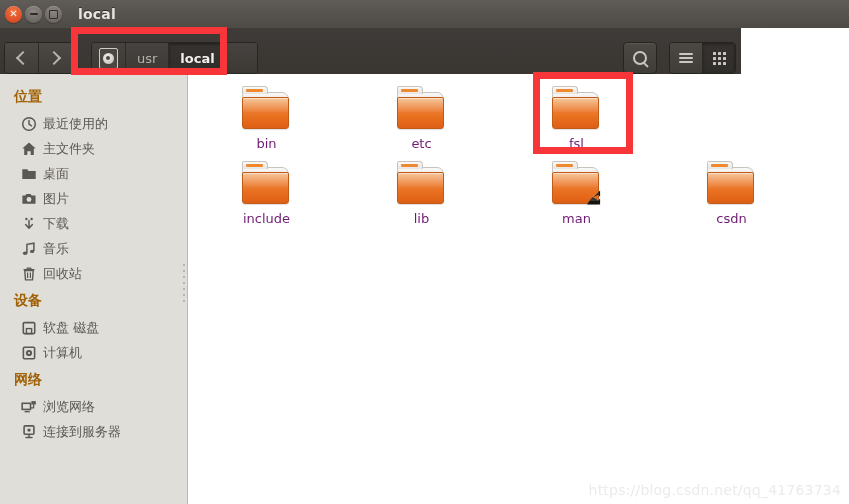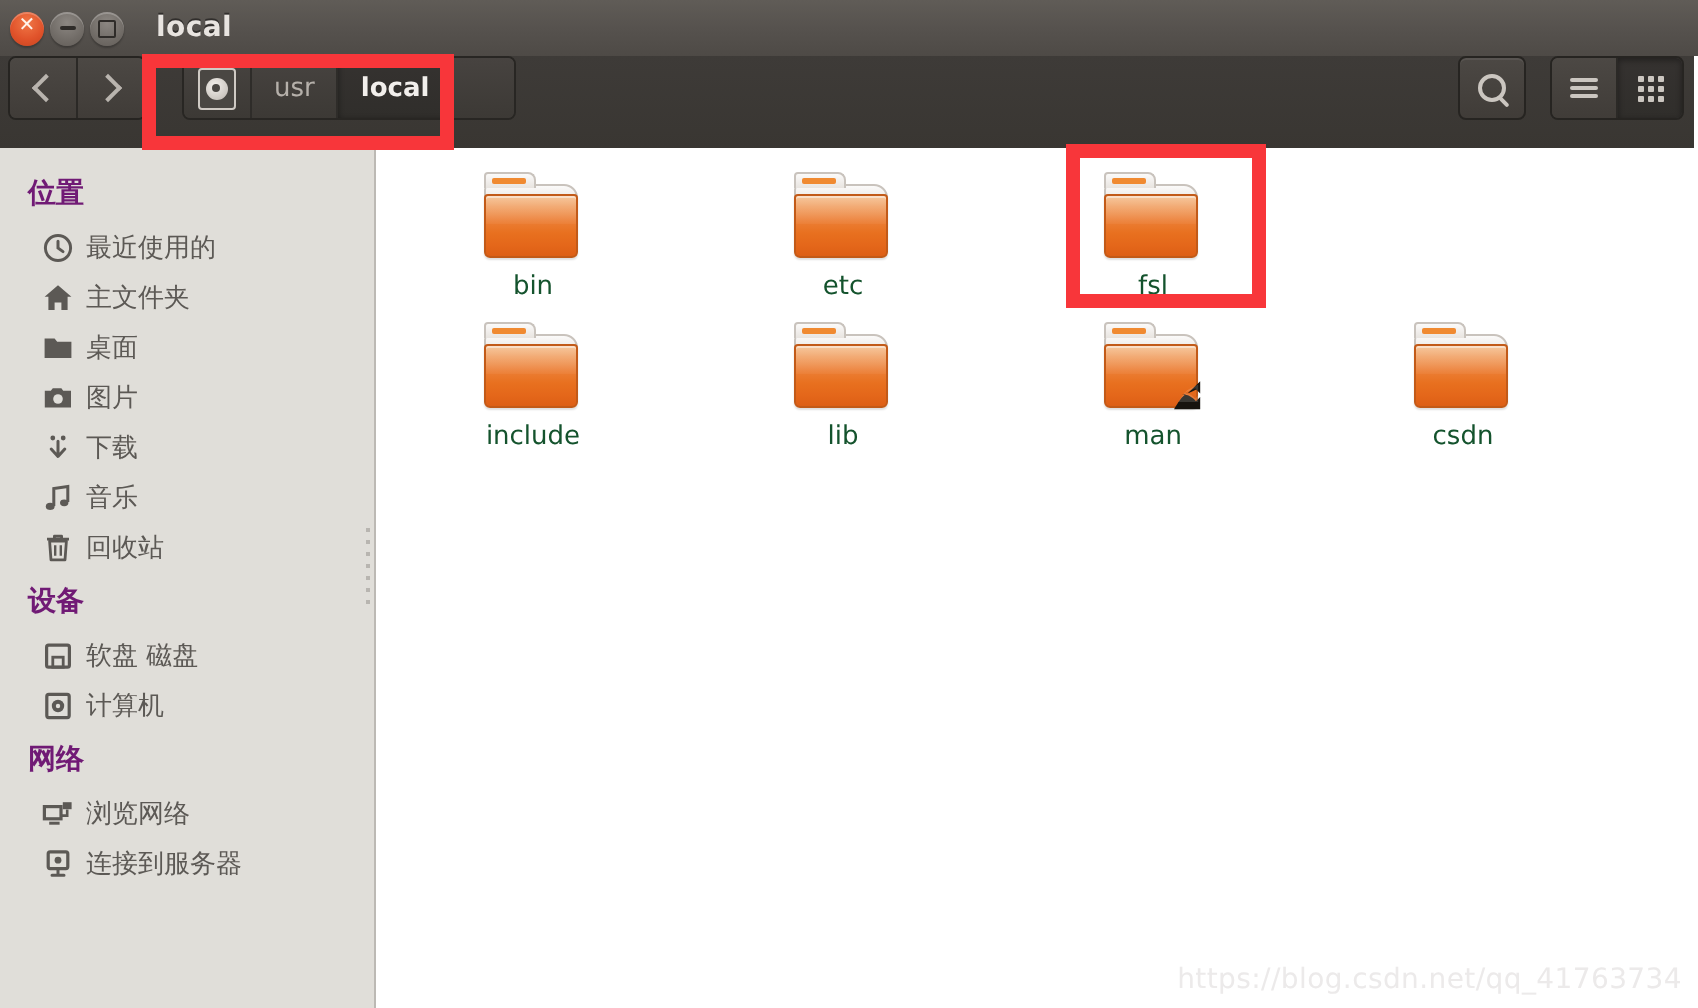--- a/index.html
+++ b/index.html
@@ -75,25 +75,25 @@
     font-size: 14px;
     font-weight: bold;
     letter-spacing: 0.2px;
     text-shadow: 0 -1px 0 rgba(0,0,0,0.45);
   }
 
   
   .toolbar {
     position: absolute;
     left: 0; top: 28px;
-    width: 847px; height: 46px;
+    width: 741px; height: 46px;
     background: linear-gradient(to bottom, #3e3b38 0%, #393632 100%);
     border-bottom: 1px solid #2b2926;
     display: flex;
-    align-items: flex-start;
+    align-items: flex-end;
   }
   .navgroup {
     display: flex;
     margin-left: 4px;
     border: 1px solid #262421;
     border-radius: 4px;
     overflow: hidden;
     box-shadow: inset 0 1px 0 rgba(255,255,255,0.07);
   }
   .navbtn {
@@ -231,21 +231,21 @@
     width: 188px; height: 430px;
     background: #e0ded9;
     border-right: 1px solid #bcb9b4;
     overflow: hidden;
     padding-top: 8px;
     box-sizing: border-box;
   }
   .side-head {
     font-size: 14px;
     font-weight: bold;
-    color: #701a75;
+    color: #a16207;
     padding: 6px 0 5px 14px;
   }
   .side-item {
     display: flex;
     align-items: center;
     height: 25px;
     padding-left: 20px;
     font-size: 13px;
     color: #5c5955;
   }
@@ -343,21 +343,21 @@
     background: linear-gradient(to bottom, rgba(255,255,255,0.30), rgba(255,255,255,0.04));
   }
   .folder .link {
     position: absolute;
     right: 1px; bottom: 1px;
     width: 17px; height: 16px;
   }
   .label {
     margin-top: 5px;
     font-size: 13px;
-    color: #14532d;
+    color: #701a75;
     text-align: left;
     white-space: nowrap;
   }
 
   
   .annot {
     position: absolute;
     border: 7px solid #f8363a;
     box-sizing: border-box;
     pointer-events: none;

